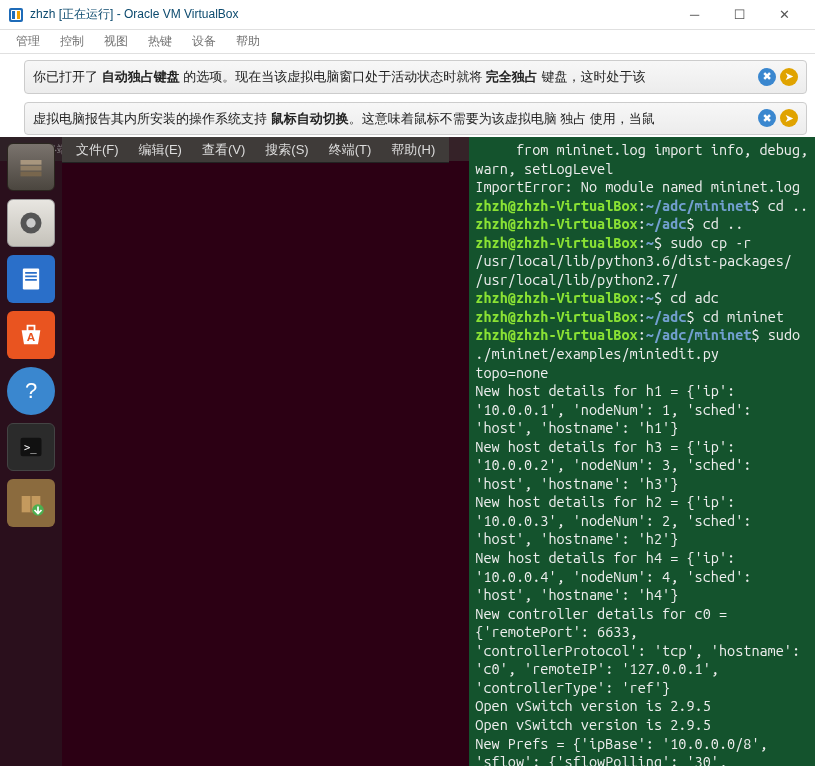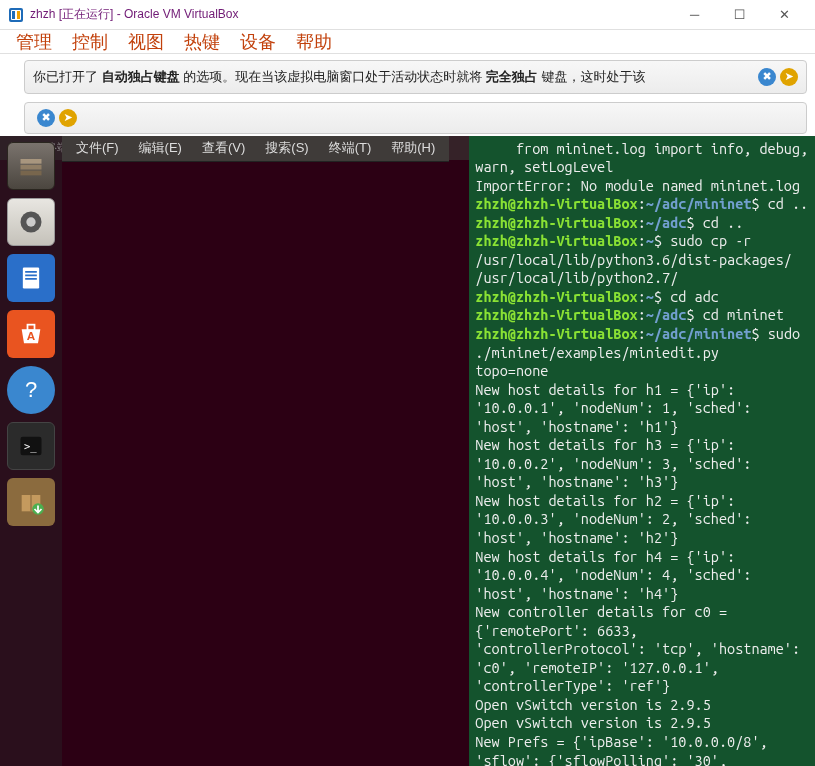--- a/index.html
+++ b/index.html
@@ -1,26 +1,26 @@
 <!DOCTYPE html>
 <html><head>
 <meta charset="utf-8">
 <style>
 * { margin: 0; padding: 0; box-sizing: border-box; }
 body { font-family: "Microsoft YaHei", Arial, sans-serif; font-size: 13px; background: #fff; width: 815px; height: 766px; overflow: hidden; display: flex; flex-direction: column; }
 
 
 .vb-titlebar { height: 30px; background: #fff; display: flex; align-items: center; padding: 0 8px; border-bottom: 1px solid #e0e0e0; }
 .vb-titlebar .icon { width: 16px; height: 16px; margin-right: 6px; }
-.vb-titlebar .title { flex: 1; color: #701a75; font-size: 12px; }
+.vb-titlebar .title { flex: 1; color: #0c4a6e; font-size: 12px; }
 .vb-titlebar .win-btn { width: 45px; height: 30px; display: flex; align-items: center; justify-content: center; color: #555; cursor: pointer; }
 
 
 .vb-menubar { height: 24px; background: #fff; display: flex; align-items: center; padding: 0 6px; border-bottom: 1px solid #e0e0e0; }
-.vb-menubar .menu-item { padding: 3px 10px; color: #c2410c; font-size: 18px; cursor: pointer; }
+.vb-menubar .menu-item { padding: 3px 10px; color: #737373; font-size: 12px; cursor: pointer; }
 
 
 .vb-notify { margin: 6px 8px 2px 24px; background: linear-gradient(#f7f7f7,#ececec); border: 1px solid #ccc; border-radius: 4px; padding: 6px 8px; display: flex; align-items: center; font-size: 13px; color: #222; }
 .vb-notify .msg { flex: 1; line-height: 1.5; }
 .vb-notify .nbtn { width: 18px; height: 18px; margin-left: 4px; display: inline-flex; align-items: center; justify-content: center; border-radius: 50%; font-size: 11px; cursor: pointer; color: #fff; }
 .vb-notify .nbtn.cancel { background: #3a87cf; }
 .vb-notify .nbtn.confirm { background: #e0a300; }
 
 
 .guest { flex: 1; background: #2c0014; display: flex; flex-direction: column; position: relative; }
@@ -88,20 +88,23 @@
 </div>
 
 <div class="vb-notify">
   <div class="msg">
     <span>你已打开了 </span><b>自动独占键盘</b><span> 的选项。现在当该虚拟电脑窗口处于活动状态时就将 </span><b>完全独占</b><span> 键盘，这时处于该</span>
   </div>
   <span class="nbtn cancel">✖</span>
   <span class="nbtn confirm">➤</span>
 </div>
 <div class="vb-notify">
+  <div class="msg">
+    <span>虚拟电脑报告其内所安装的操作系统支持 </span><b>鼠标自动切换</b><span>。这意味着鼠标不需要为该虚拟电脑 独占 使用，当鼠</span>
+  </div>
   <span class="nbtn cancel">✖</span>
   <span class="nbtn confirm">➤</span>
 </div>
 
 <div class="guest">
 
   <div class="ubuntu-panel">
     <div class="left">
       <span>活动</span>
       <span>终端 ▾</span>

